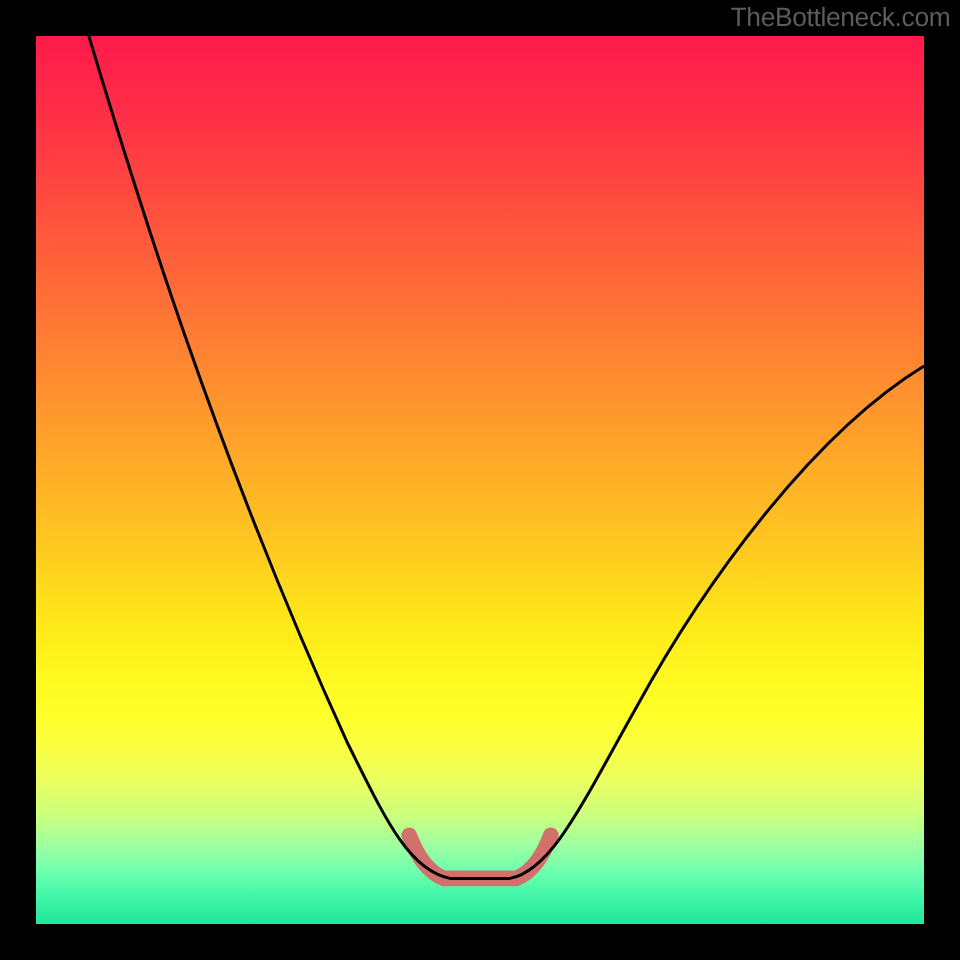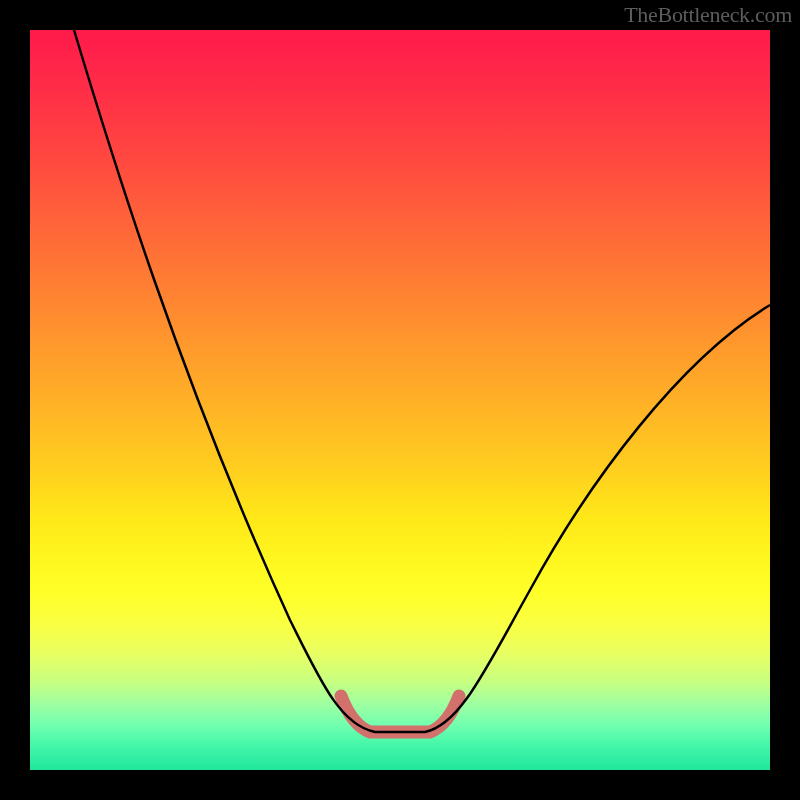--- a/index.html
+++ b/index.html
@@ -44,21 +44,21 @@
       #70ffb0 94%,
       #40f5a8 97%,
       #20e69c 100%
     );
   }
   .watermark {
     position: absolute;
     top: 2px;
     right: 8px;
     color: #5c5c5c;
-    font-family: Liberation Serif, serif;
+    font-family: Liberation Sans, sans-serif;
     font-size: 22px;
     font-weight: 400;
     letter-spacing: -0.3px;
     user-select: none;
   }
   svg.curves {
     position: absolute;
     left: 30px;
     top: 30px;
     width: 740px;

